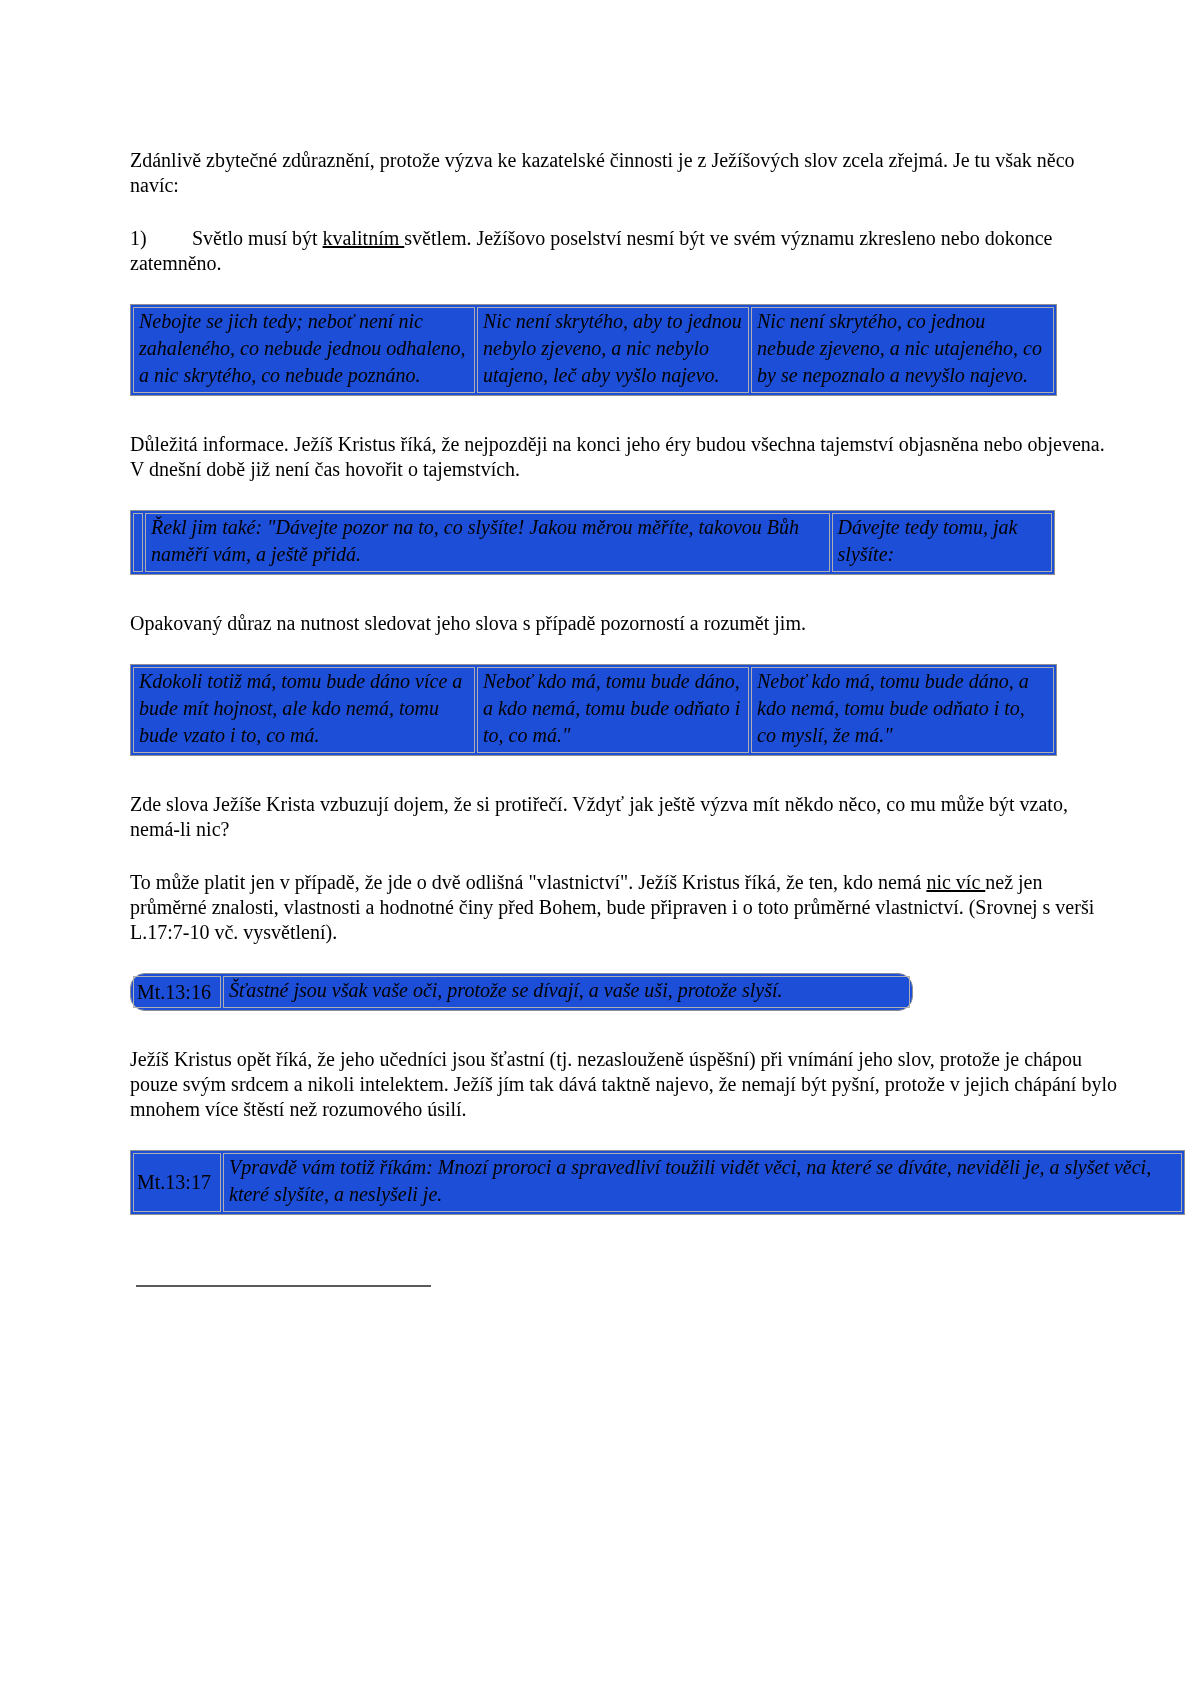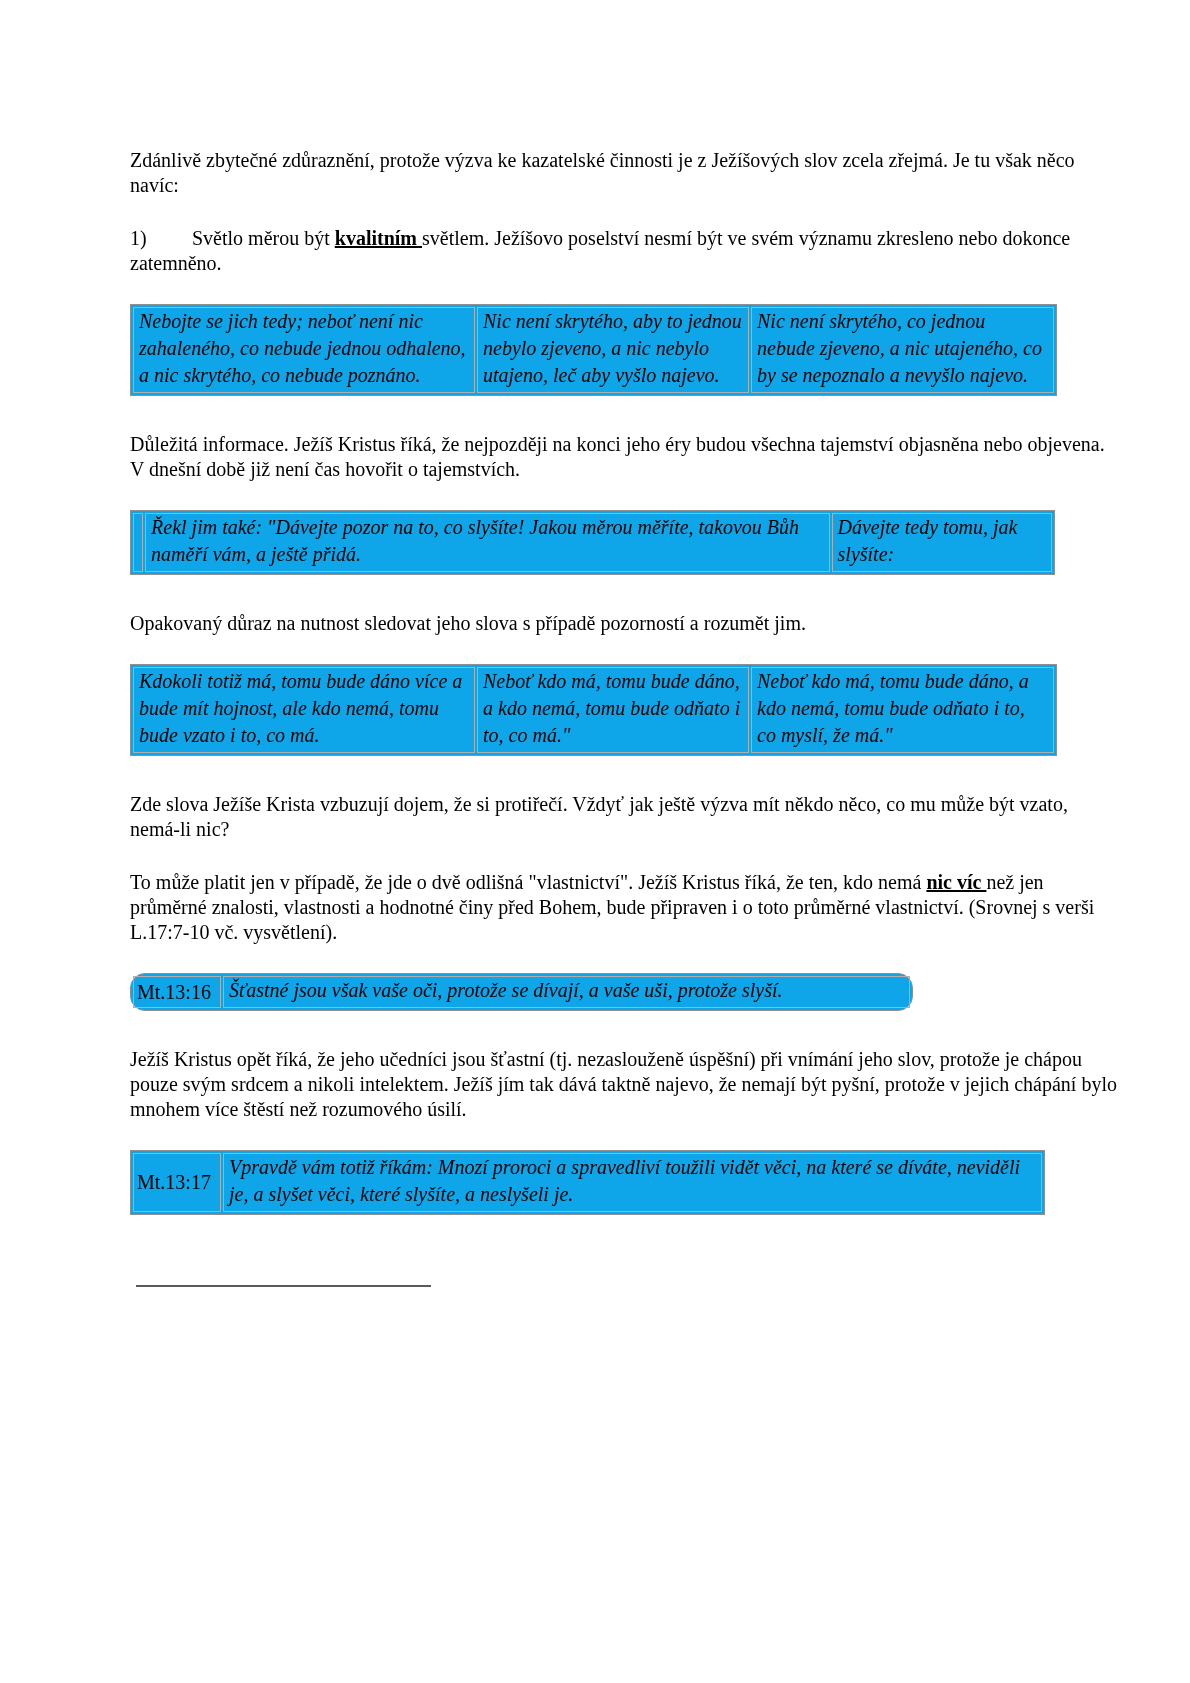--- a/index.html
+++ b/index.html
@@ -21,41 +21,40 @@
   }
   p {
     margin: 0 0 28px 0;
   }
   .num {
     display: inline-block;
     width: 62px;
   }
   .u {
     text-decoration: underline;
-    font-weight: bold;
   }
   table.tbl {
     border-collapse: separate;
     border-spacing: 2px;
     border: 1px solid #8f8f8f;
-    background: #0ea5e9;
+    background: #1d4ed8;
     margin: 8px 0 36px 0;
     table-layout: fixed;
   }
   table.tbl td {
     border: 1px solid #aeaeae;
     padding: 0 5px 3px 5px;
     font-style: italic;
     vertical-align: top;
     line-height: 27px;
   }
   table.t3 { width: 925px; }
   table.t2 { width: 925px; }
   table.vt16 { width: 783px; border-radius: 15px; }
-  table.vt17 { width: 915px; }
+  table.vt17 { width: 1055px; }
   td.ref-cell {
     font-style: normal !important;
     vertical-align: middle !important;
     padding: 0 3px !important;
   }
   td.spacer-cell { padding: 0 !important; }
   .footnote-rule {
     width: 295px;
     height: 2px;
     background: #5a5a5a;
@@ -63,21 +62,21 @@
   }
 </style>
 </head>
 <body>
 
 <div class="content">
 
   <p>Zdánlivě zbytečné zdůraznění, protože výzva ke kazatelské činnosti je z Ježíšových slov zcela zřejmá. Je tu však něco navíc:</p>
 
   <p>
-    <span class="num">1)</span><span>Světlo měrou být </span><span class="u">kvalitním </span><span>světlem. Ježíšovo poselství nesmí být ve svém významu zkresleno nebo dokonce zatemněno.</span>
+    <span class="num">1)</span><span>Světlo musí být </span><span class="u">kvalitním </span><span>světlem. Ježíšovo poselství nesmí být ve svém významu zkresleno nebo dokonce zatemněno.</span>
   </p>
 
 
   <table class="tbl t3">
     <colgroup>
         <col style="width:342px">
         <col style="width:272px">
         <col style="width:303px">
       </colgroup>
     <tbody>

